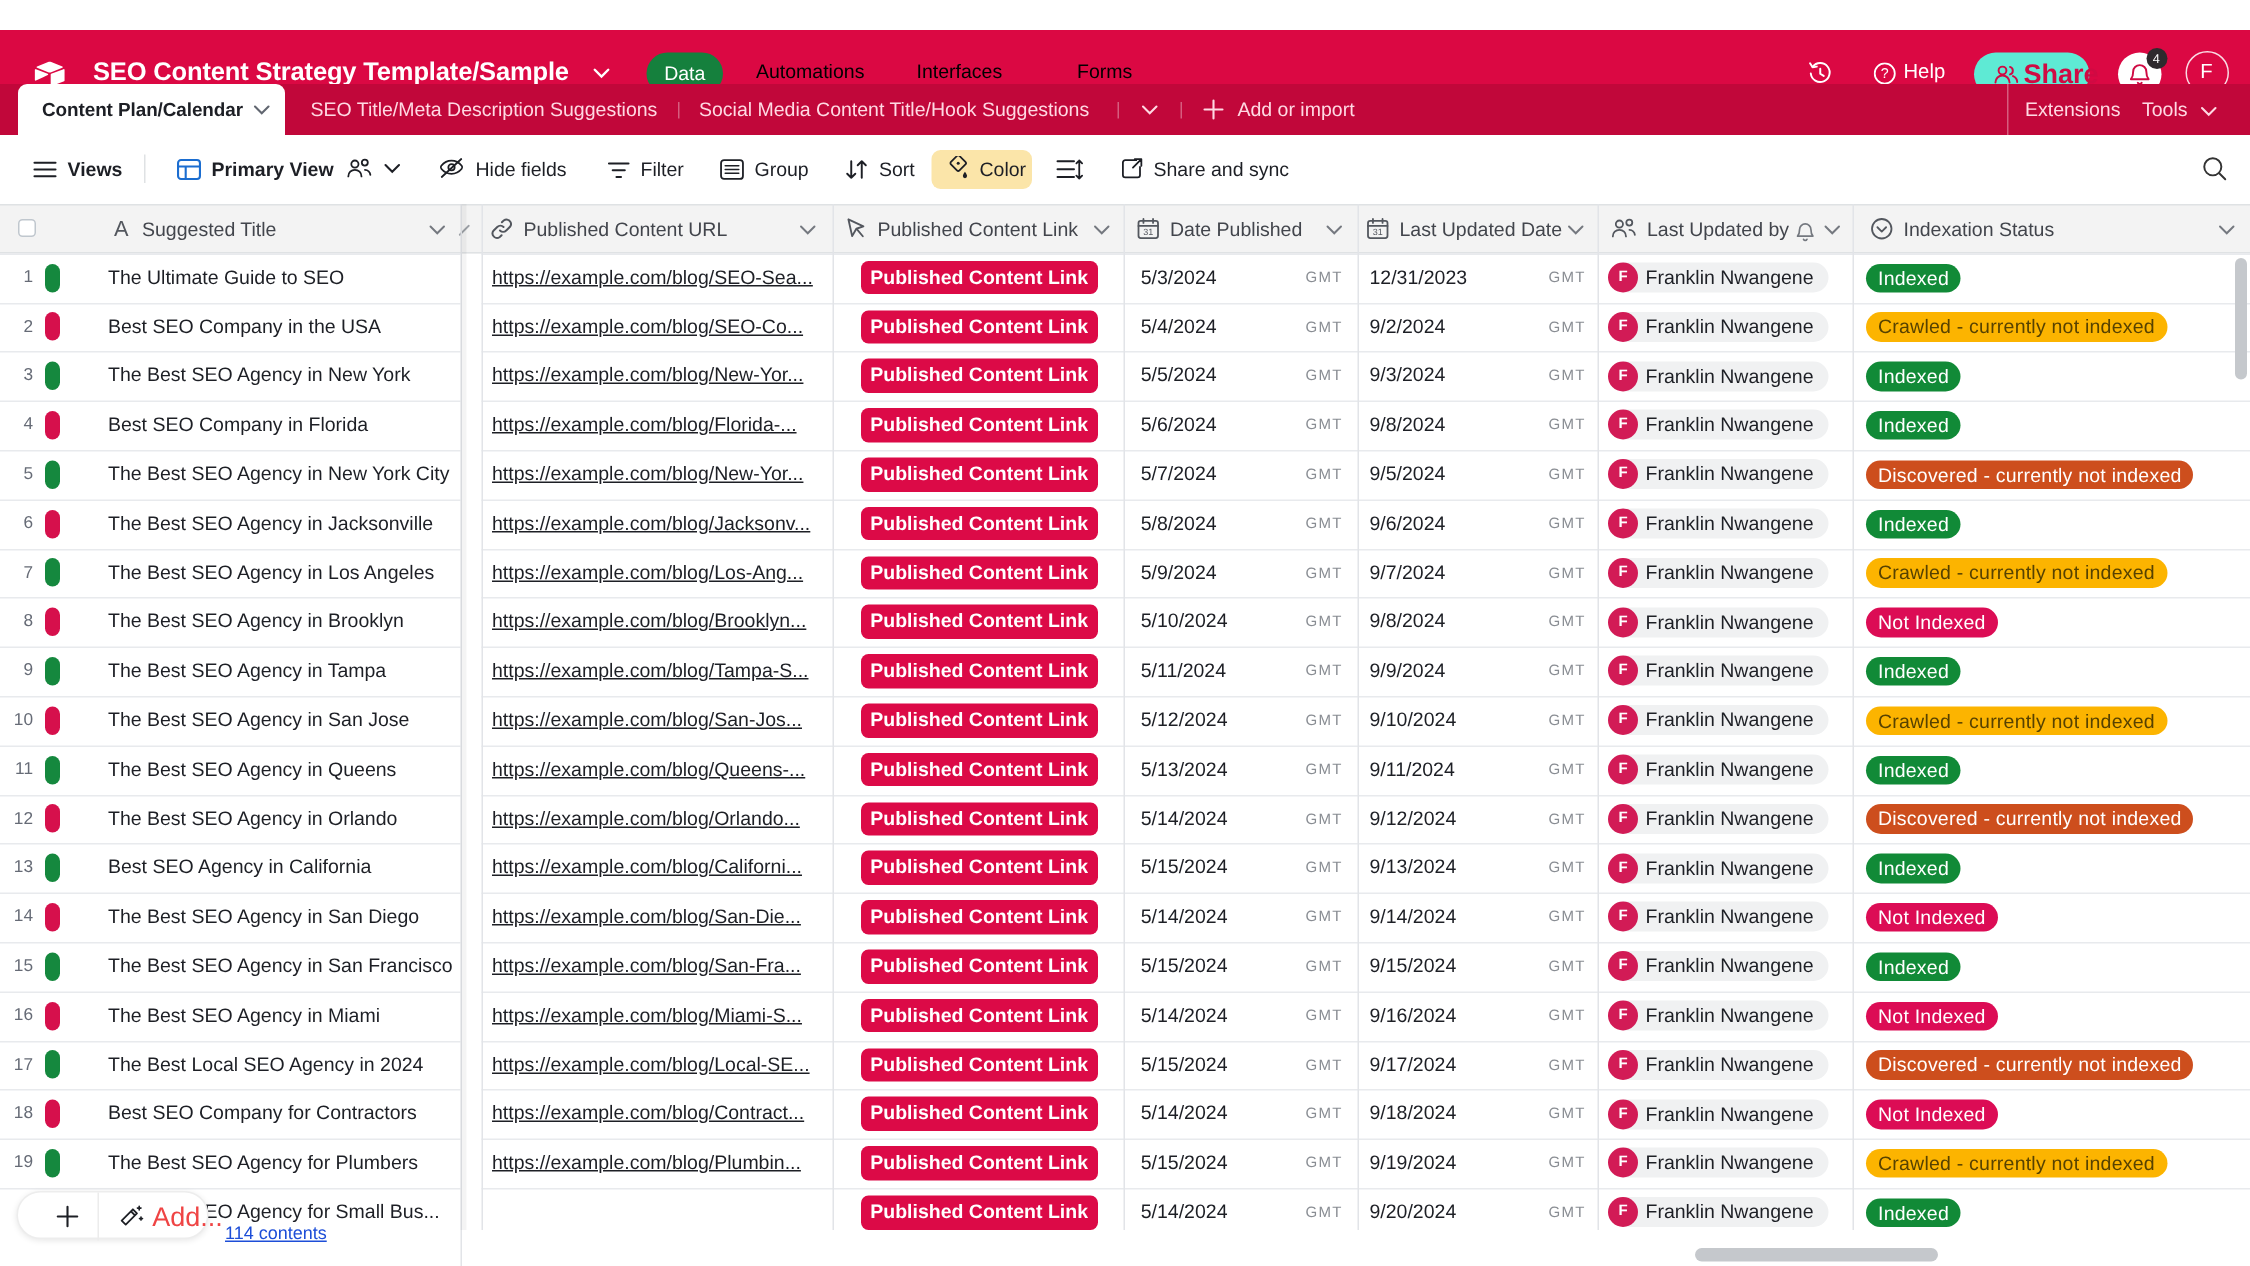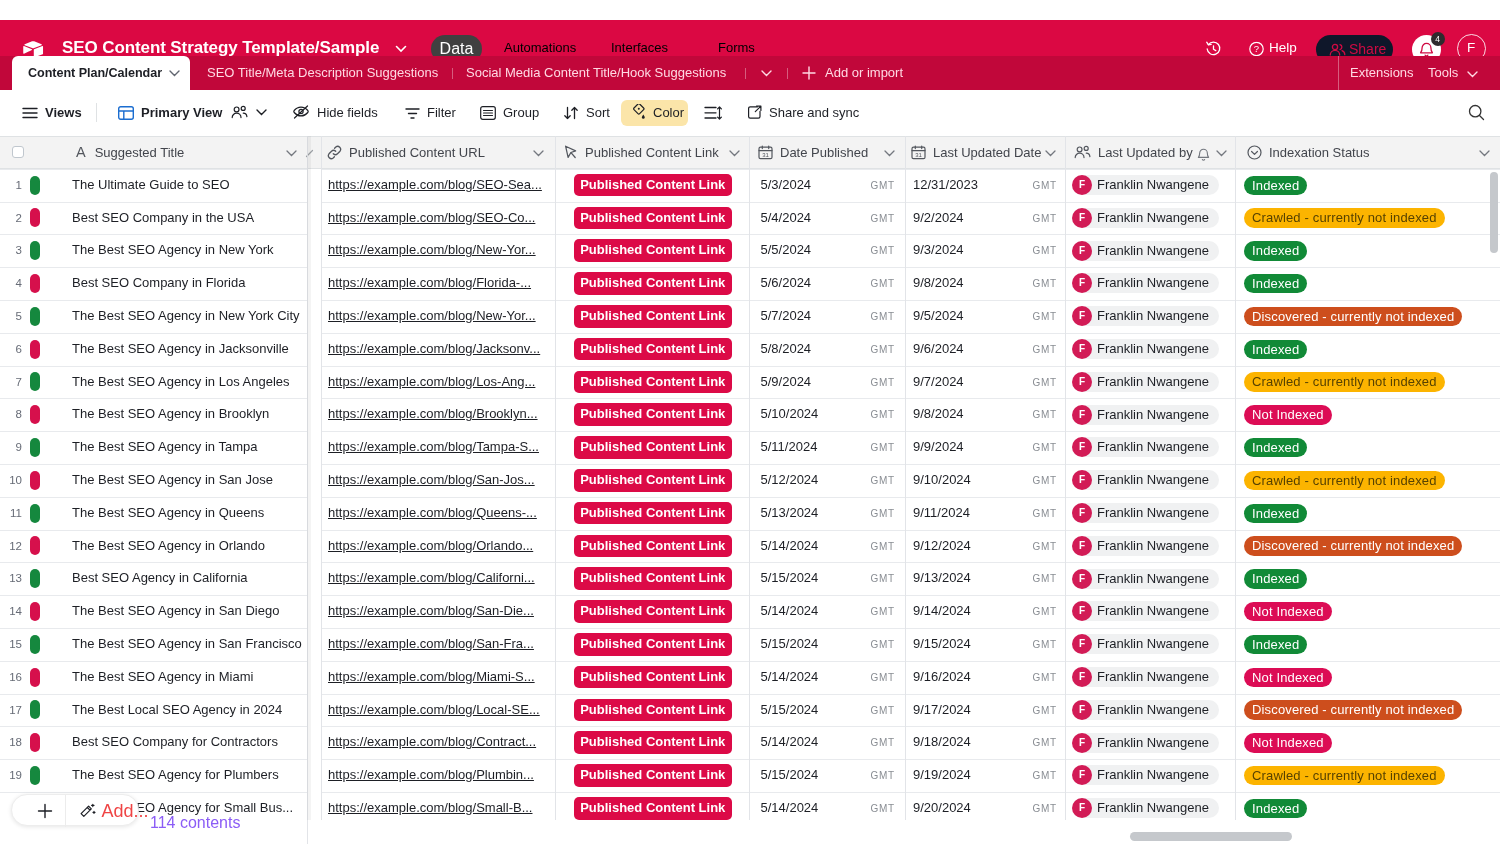--- a/index.html
+++ b/index.html
@@ -8,25 +8,25 @@
 .abs { position:absolute; }
 
 
 #top { position:absolute; left:0; top:0; width:1500px; height:56px; background:#db0843;margin-top:20px; }
 #top .logo { position:absolute; left:21.5px; top:19.5px; }
 #top .title { position:absolute; left:62px; top:0; height:56px; line-height:56px;
   color:#fff; font-size:17px; font-weight:bold; letter-spacing:-0.1px; }
 #top .tchev { position:absolute; left:395px; top:25px; }
 .navitem { position:absolute; top:0; height:56px; line-height:56px; color:#000000; font-size:13px; }
 #pill-data { position:absolute; left:431px; top:14.5px; width:51px; height:28px; border-radius:14px;
-  background:#404040; color:#fff; font-size:16px; text-align:center; line-height:28px; }
+  background:#15803d; color:#fff; font-size:13px; text-align:center; line-height:28px; }
 #top .ricon { position:absolute; top:29px; transform:translateY(-50%); }
 #help { position:absolute; left:1269px; top:0; height:56px; line-height:56px; color:#fff; font-size:13.5px; }
-#share { position:absolute; left:1316px; top:14.5px; width:77px; height:29px; background:#0f172a; border-radius:15px;
-  color:#d00a43; font-size:14px; font-weight:400; }
+#share { position:absolute; left:1316px; top:14.5px; width:77px; height:29px; background:#5eead4; border-radius:15px;
+  color:#d00a43; font-size:18px; font-weight:700; }
 #share svg { position:absolute; left:13px; top:7px; }
 #share span { position:absolute; left:33px; top:0; line-height:29px; }
 #bellc { position:absolute; left:1411.5px; top:15px; width:29px; height:29px; border-radius:50%; background:#fff; }
 #bellc svg { position:absolute; left:7px; top:6.5px; }
 #badge { position:absolute; left:1430.5px; top:11.5px; width:14px; height:14px; border-radius:50%;
   background:#2e2a2d; color:#fff; font-size:8.5px; text-align:center; line-height:14px; font-weight:500;}
 #avatar { position:absolute; left:1456.5px; top:14px; width:29px; height:29px; border-radius:50%;
   border:1.3px solid rgba(255,255,255,0.85); color:#fff; font-size:13.5px; text-align:center; line-height:26.5px; }
 
 
@@ -89,21 +89,21 @@
 
 
 #botwhite { position:absolute; left:0; top:820px; width:1500px; height:24px; background:#fff; }
 #vl-extend { position:absolute; left:306.5px; top:820px; width:1px; height:24px; background:#e2e4e8; }
 #addpill { position:absolute; left:10.5px; top:794px; width:128px; height:32px; background:#fff;
   border:1px solid #ededed; border-radius:16px; box-shadow:0 1px 4px rgba(0,0,0,0.10); }
 #addpill .sep { position:absolute; left:53.5px; top:0; width:1px; height:32px; background:#ececec; }
 #addpill .plus { position:absolute; left:25px; top:8px; }
 #addpill .wand { position:absolute; left:67px; top:8px; }
 #addpill .atext { position:absolute; left:90px; top:0; height:32px; line-height:32px; font-size:18px; color:#ef4444; }
-#contents { position:absolute; left:150px; top:815px; width:120px; font-size:16px; color:#8b5cf6; line-height:15px; }
+#contents { position:absolute; left:150px; top:815px; width:120px; font-size:12px; color:#1d4ed8; line-height:15px;text-decoration:underline; }
 #hscroll { position:absolute; left:1130px; top:831.5px; width:162px; height:9px; border-radius:5px; background:#c5c8cc; }
 #vscroll { position:absolute; left:1489.5px; top:171.5px; width:8.5px; height:81px; border-radius:5px; background:#c5c8cc; }
 </style></head>
 <body>
 <div id="app">
 
 <div id="top">
   <svg class="logo" width="22.4" height="18.6" viewBox="0 0 200 170" preserveAspectRatio="none">
     <path fill="#fff" d="M90.039 12.368 24.08 39.66c-3.668 1.518-3.63 6.728.06 8.191l66.235 26.266c5.82 2.308 12.301 2.308 18.12 0l66.236-26.266c3.69-1.463 3.729-6.673.06-8.19L108.834 12.367c-6.018-2.49-12.778-2.49-18.795 0"></path>
     <path fill="#fff" d="M105.312 88.46v65.617c0 3.12 3.147 5.258 6.048 4.108l73.806-28.648a4.418 4.418 0 0 0 2.79-4.108V59.813c0-3.121-3.147-5.258-6.048-4.108l-73.806 28.648a4.418 4.418 0 0 0-2.79 4.108"></path>
@@ -603,21 +603,20 @@
 <div class="ruser">
         <span class="uav">F</span>
         <span class="uname">Franklin Nwangene</span>
       </div>
 <div class="rpill" style="background:#fcb400;color:#574200">Crawled - currently not indexed</div>
 </div>
 <div class="row" style="top:791.9px">
 
 <div class="rbar" style="background:#d6104c"></div>
 <div class="rtitle">The Best SEO Agency for Small Bus...</div>
-<div class="rurl">https://example.com/blog/Small-B...</div>
 <div class="rbtn">Published Content Link</div>
 <div class="rd1">5/14/2024</div>
       <div class="rg1">GMT</div>
 <div class="rd2">9/20/2024</div>
       <div class="rg2">GMT</div>
 <div class="ruser">
         <span class="uav">F</span>
         <span class="uname">Franklin Nwangene</span>
       </div>
 <div class="rpill" style="background:#118a37;color:#fff">Indexed</div>

